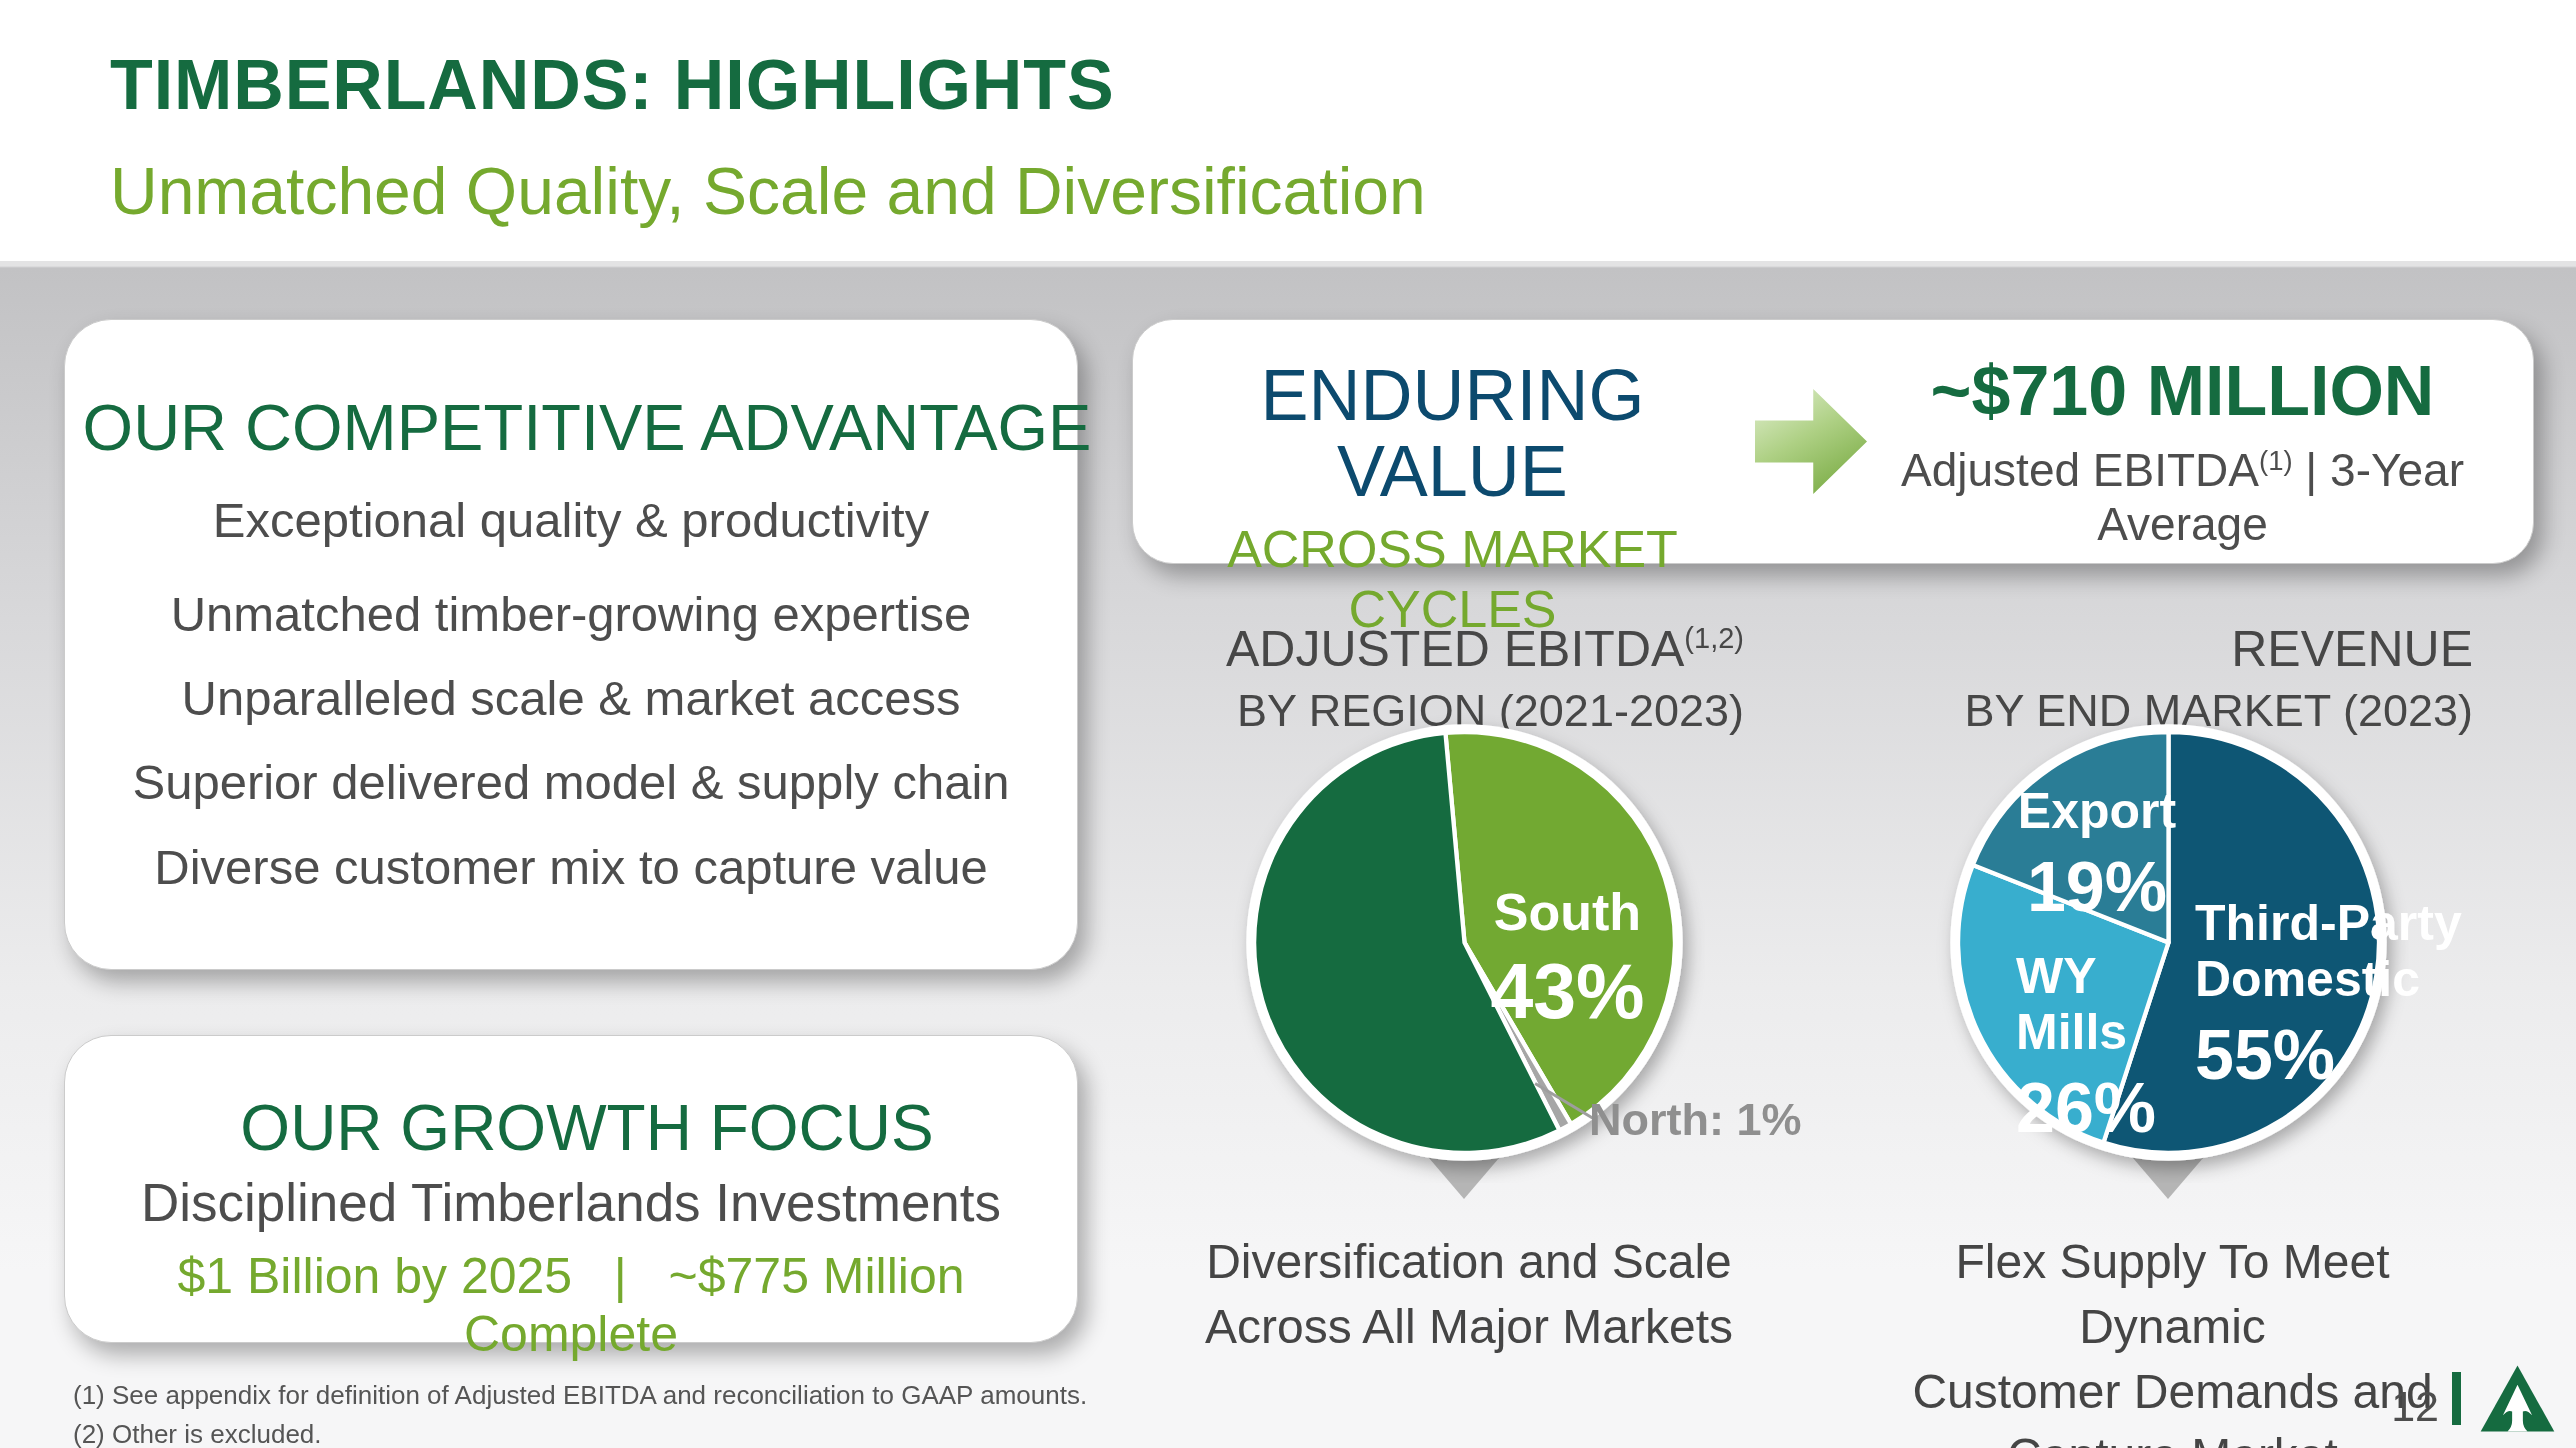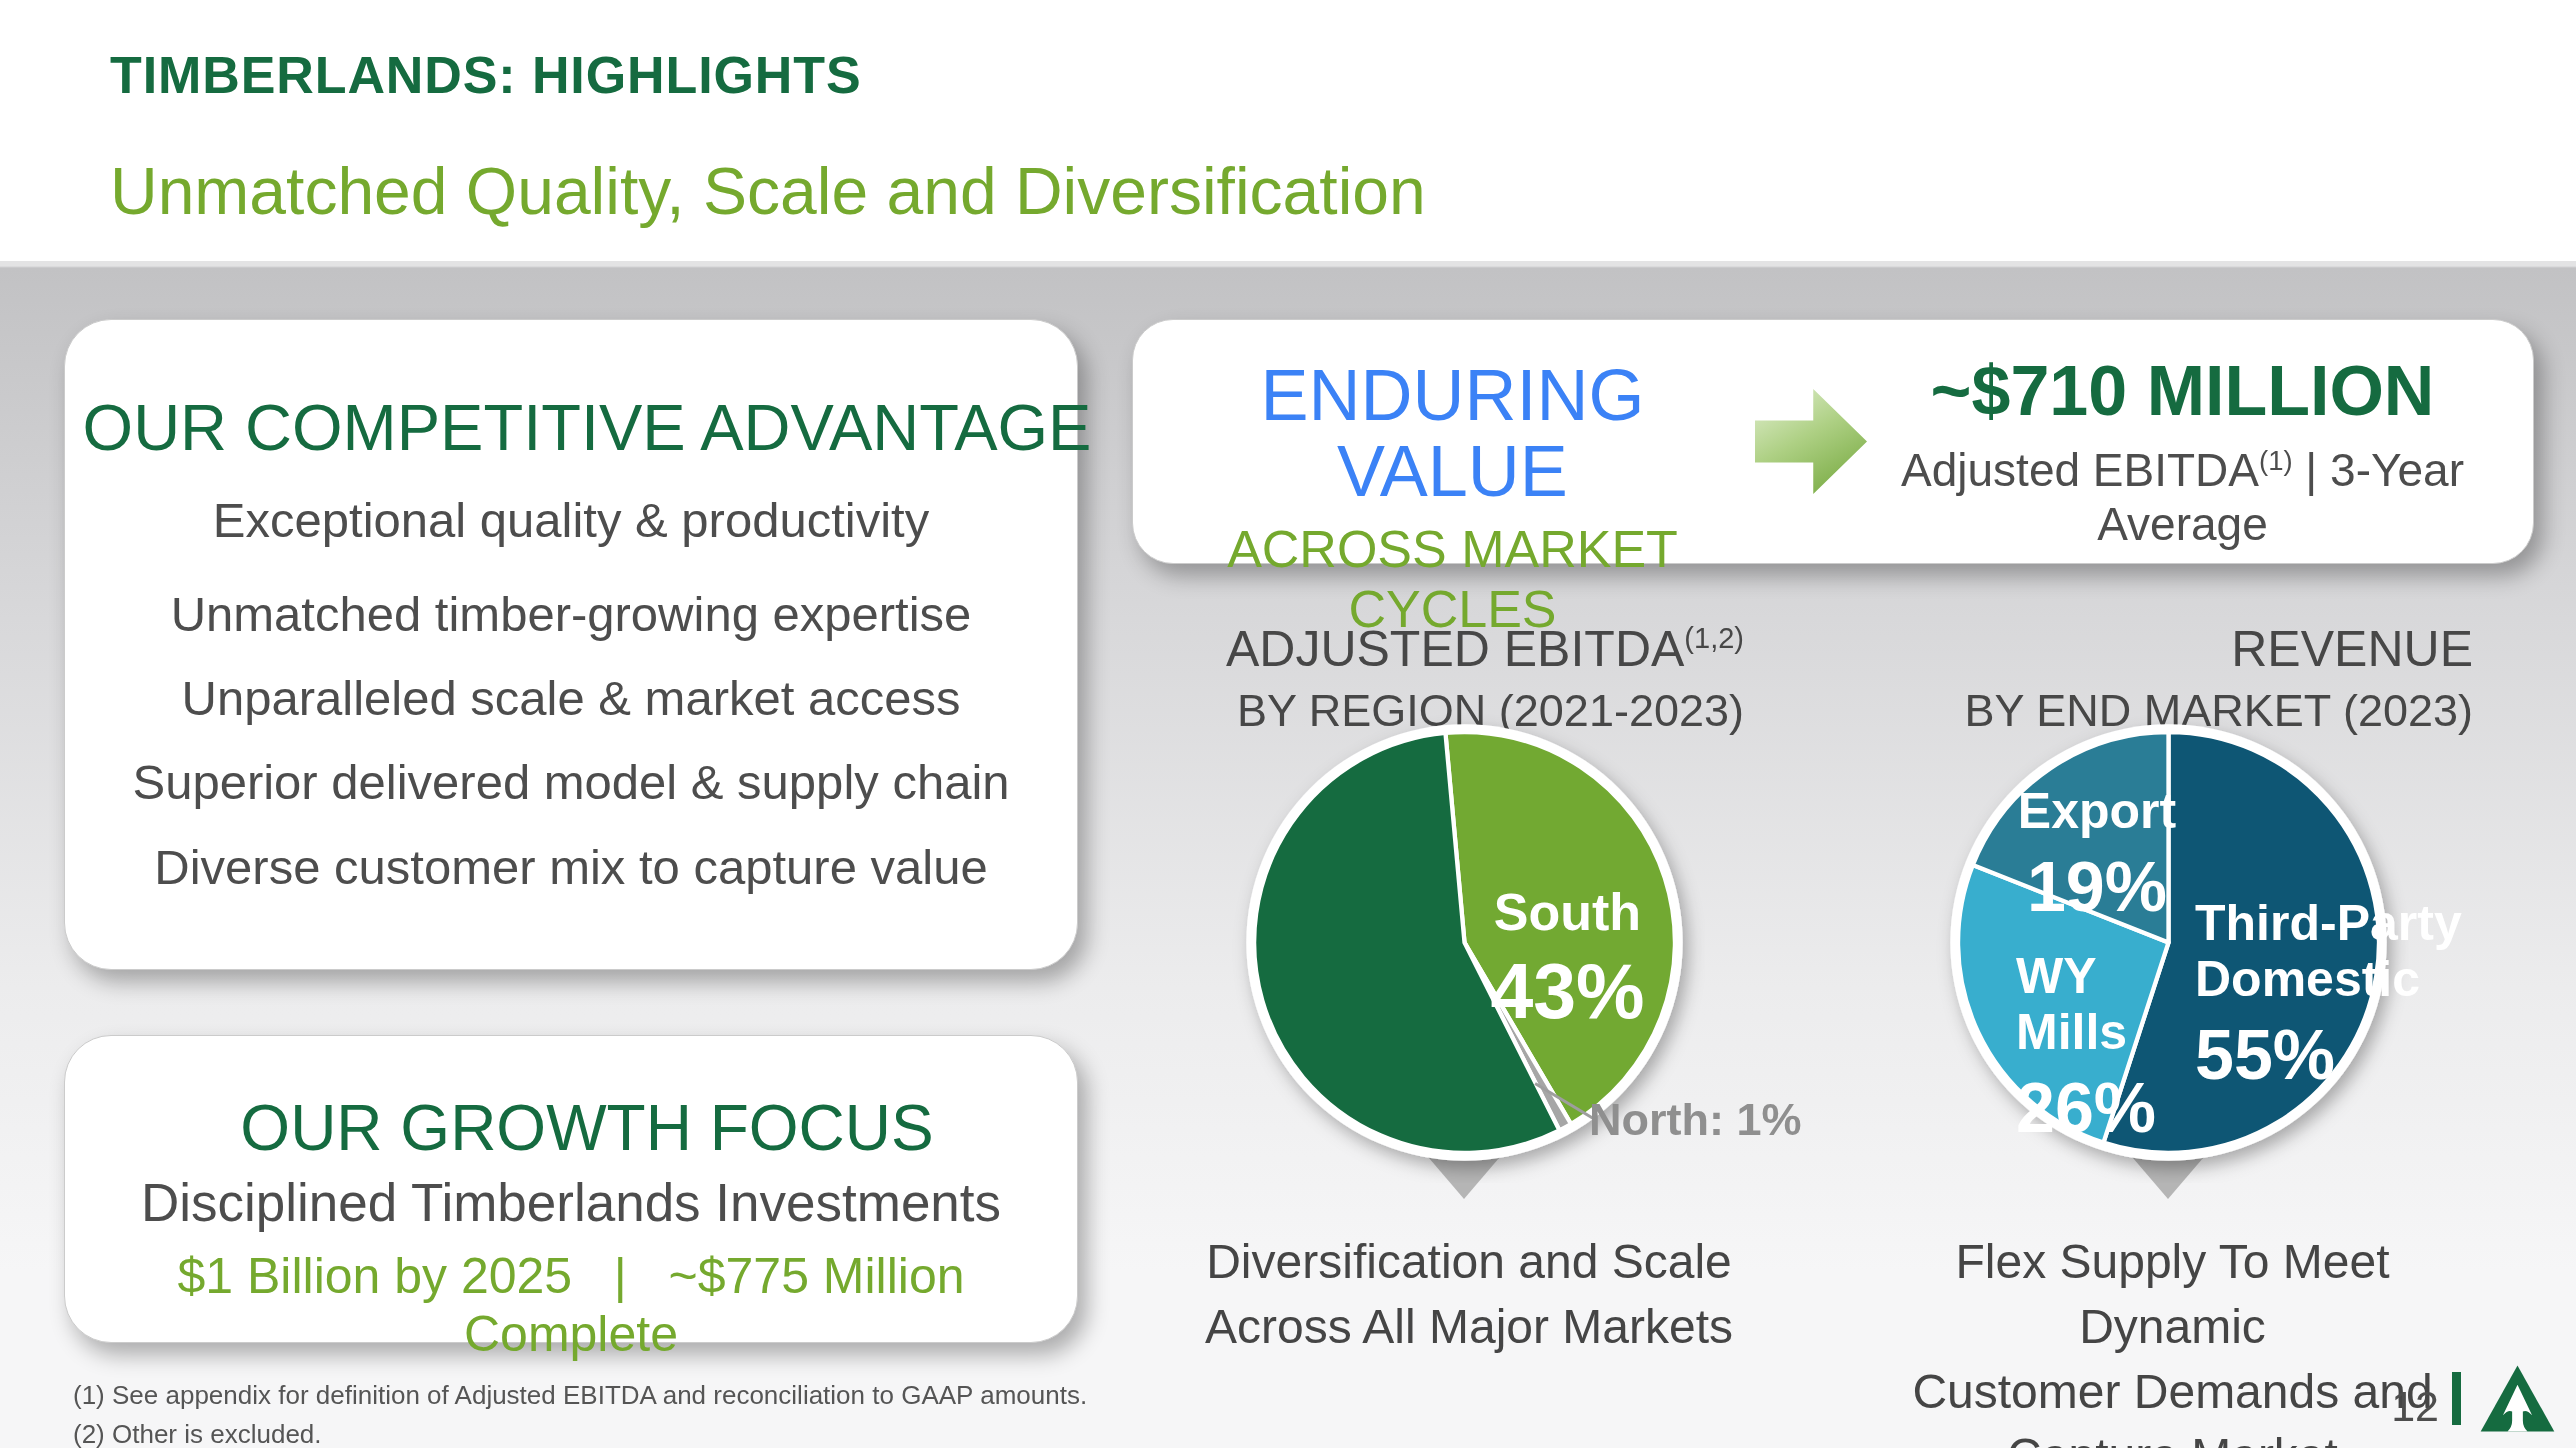--- a/index.html
+++ b/index.html
@@ -9,39 +9,39 @@
     background:linear-gradient(to bottom,
       #ffffff 0px,#ffffff 261px,
       #e3e3e4 261px,#e3e3e4 266px,
       #c2c2c4 268px,
       #d8d8da 618px,
       #ececed 987px,
       #f6f6f7 1271px,#f6f6f7 1449px);
   }
   .abs{position:absolute;}
   
-  .page-title{left:110px;top:45px;font-size:52px;font-weight:bold;color:#156B40;letter-spacing:0.9px;}
+  .page-title{left:110px;top:45px;font-size:70px;font-weight:bold;color:#156B40;letter-spacing:0.9px;}
   .page-subtitle{left:110px;top:153px;font-size:66px;color:#75A92E;}
   
   .card{
     position:absolute;background:#ffffff;border:1.7px solid #cbcbcb;border-radius:47px;
     box-shadow:8.6px 12px 22px rgba(0,0,0,0.30);
   }
   #card-advantage{left:64px;top:319px;width:1012px;height:649px;}
   #card-growth{left:64px;top:1035px;width:1012px;height:306px;}
   #card-banner{left:1132px;top:319px;width:1400px;height:243px;border-radius:41px;}
   .card-heading{position:absolute;left:0;width:100%;text-align:center;color:#156B40;padding-left:16px;}
   #card-advantage .card-heading{top:70px;font-size:65px;}
   .bullet{position:absolute;left:0;width:100%;text-align:center;color:#4d4d4d;font-size:49px;line-height:57px;}
   #card-growth .card-heading{top:55px;font-size:64px;}
   .growth-line1{position:absolute;left:0;top:136px;width:100%;text-align:center;color:#4d4d4d;font-size:53px;}
   .growth-line2{position:absolute;left:0;top:211px;width:100%;text-align:center;color:#75A92E;font-size:50px;}
   
   .banner-left{position:absolute;left:1168px;top:357px;width:567px;text-align:center;}
-  .banner-title{font-size:72px;color:#3b82f6;line-height:1.05;}
+  .banner-title{font-size:72px;color:#0c4a6e;line-height:1.05;}
   .banner-subtitle{font-size:52px;color:#75A92E;margin-top:10.3px;}
   .banner-arrow{
     position:absolute;left:1753px;top:388px;width:112px;height:105px;
     background:linear-gradient(150deg,#e3f0d2 0%,#aed084 45%,#6fa437 100%);
     clip-path:polygon(0 30%,52% 30%,52% 0,100% 50%,52% 100%,52% 70%,0 70%);
   }
   .banner-right{position:absolute;left:1863px;top:350px;width:635px;text-align:center;}
   .banner-value{font-size:70px;font-weight:bold;color:#156B40;}
   .banner-value-caption{font-size:46px;color:#4d4d4d;margin-top:12px;}
   .banner-value-caption sup{font-size:27.5px;}

